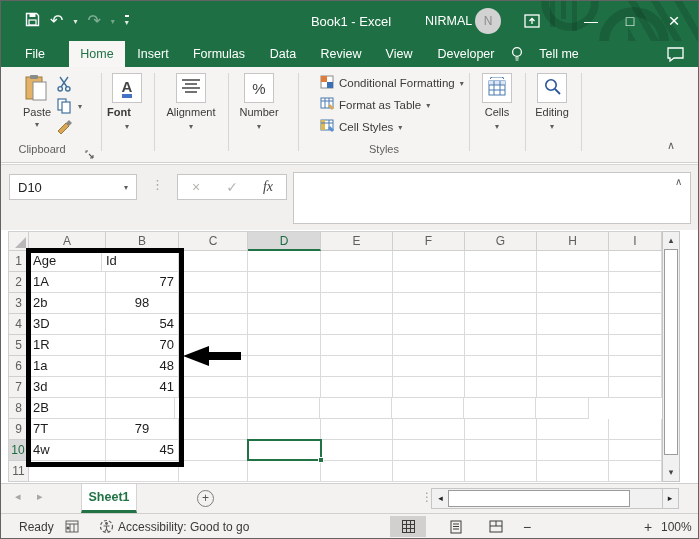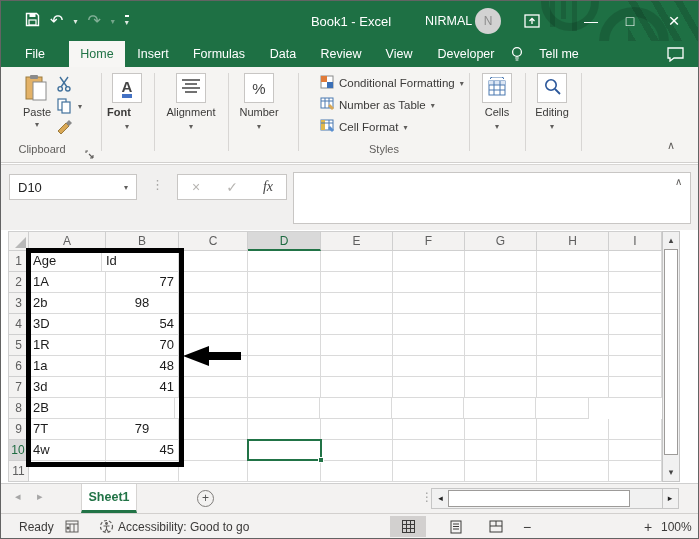--- a/index.html
+++ b/index.html
@@ -234,33 +234,33 @@
       <span class="caret-s" style="position:static;">▾</span>
     </div>
     <div class="styles-row" style="top:30px;">
       <span>
         <svg width="14" height="14" viewBox="0 0 14 14">
             <rect x="1" y="1" width="12" height="10" fill="#fff" stroke="#4a78b0"></rect>
             <path d="M1 4 h12 M5 1 v10 M9 1 v10" stroke="#4a78b0"></path>
             <path d="M8 9 l4 4 2-2 -4-4 z" fill="#d9a856"></path>
           </svg>
       </span>
-      <span>Number as Table</span>
+      <span>Format as Table</span>
       <span class="caret-s" style="position:static;">▾</span>
     </div>
     <div class="styles-row" style="top:52px;">
       <span>
         <svg width="14" height="14" viewBox="0 0 14 14">
             <rect x="1" y="1" width="12" height="10" fill="#fff" stroke="#4a78b0"></rect>
             <rect x="1" y="1" width="4" height="10" fill="#e0b84e"></rect>
             <path d="M1 4 h12 M9 1 v10" stroke="#4a78b0"></path>
             <path d="M8 9 l4 4 2-2 -4-4 z" fill="#5a8fd0"></path>
           </svg>
       </span>
-      <span>Cell Format</span>
+      <span>Cell Styles</span>
       <span class="caret-s" style="position:static;">▾</span>
     </div>
     <div class="grp-label" style="left:350px; width:66px;">Styles</div>
 
     <div class="bigbtn-box" style="left:481px;">
       <span>
         <svg width="20" height="19" viewBox="0 0 20 19">
             <path d="M3 0 h14 M3 2 l2 -2 M17 2 l-2 -2" stroke="#4a78b0" stroke-width="1"></path>
             <rect x="2" y="4" width="16" height="14" fill="#fff" stroke="#4a78b0"></rect>
             <rect x="2" y="4" width="16" height="4" fill="#dce6f4"></rect>

